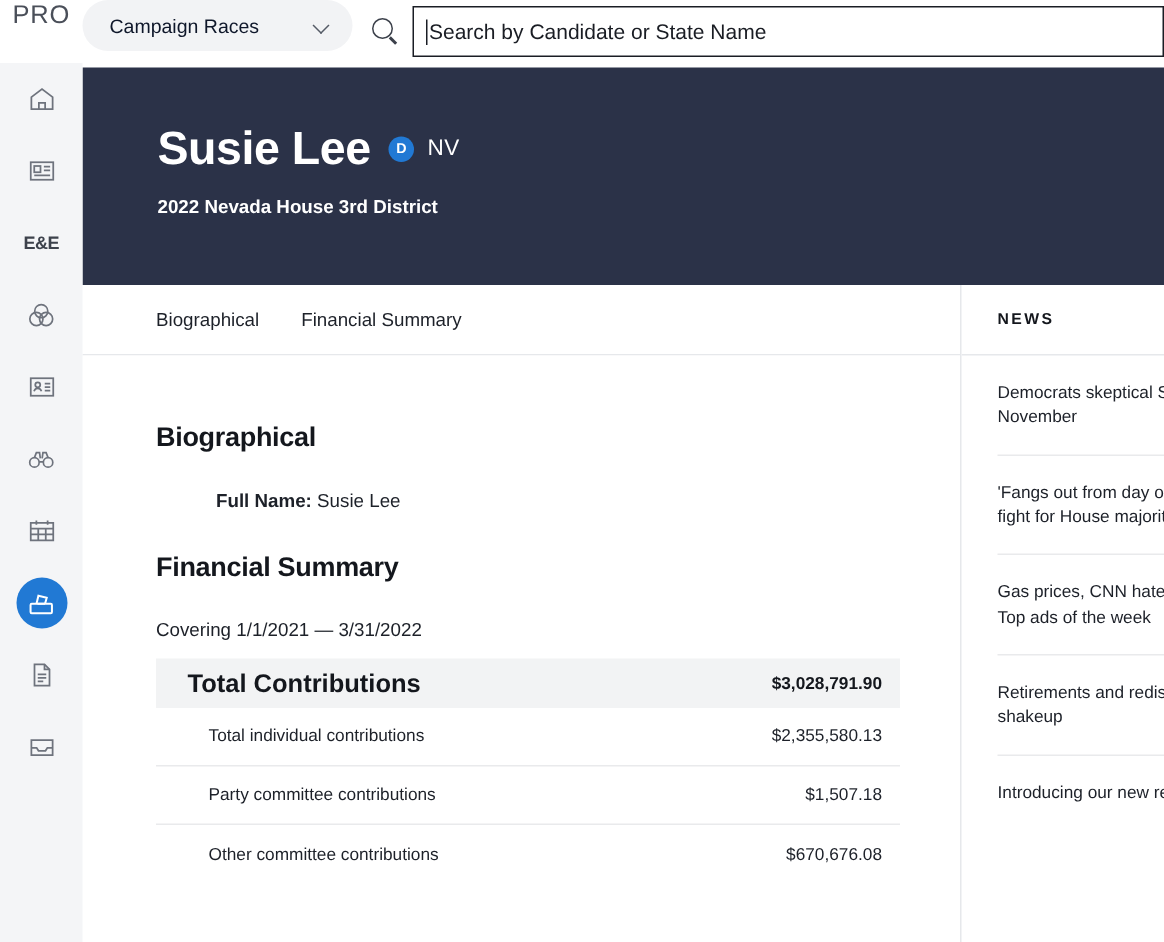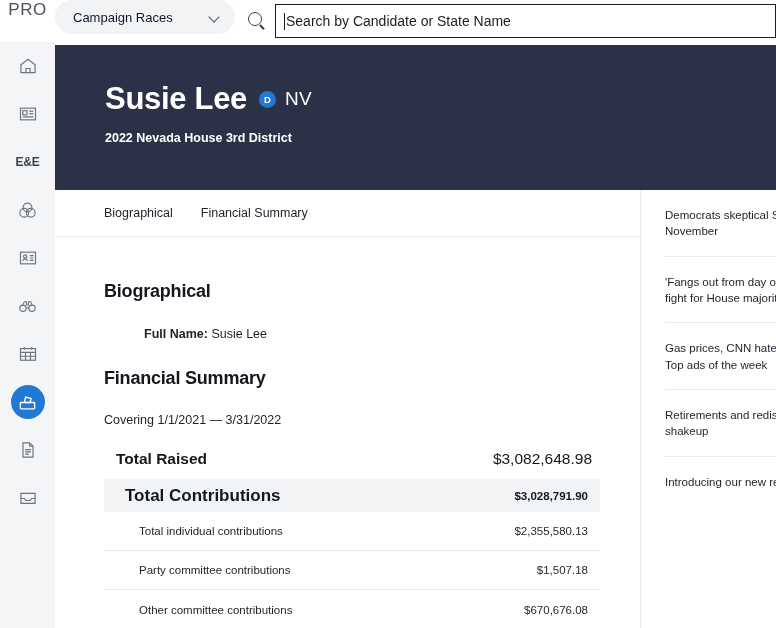--- a/index.html
+++ b/index.html
@@ -196,21 +196,21 @@
     font-size: 9.5px;
     font-weight: 700;
     display: flex;
     align-items: center;
     justify-content: center;
     margin-left: 12px;
     margin-top: 2px;
     flex: 0 0 17px;
   }
   .hero-state {
-    font-size: 19px;
+    font-size: 15px;
     color: #ffffff;
     margin-left: 9px;
     font-weight: 400;
     letter-spacing: 0.3px;
   }
   .hero-sub {
     margin-top: 17px;
     font-size: 12.5px;
     font-weight: 700;
     color: #ffffff;
@@ -506,24 +506,20 @@
       <b>Full Name:</b>
       <span>Susie Lee</span>
     </div>
 
     <div class="fin-title">Financial Summary</div>
 
     <div class="covering">Covering 1/1/2021 — 3/31/2022</div>
 
     <div class="fin-table">
 
-      <div class="row row-total">
-        <span class="k">Total Raised</span>
-        <span class="v">$3,082,648.98</span>
-      </div>
 
       <div class="row row-head">
         <span class="k">Total Contributions</span>
         <span class="v">$3,028,791.90</span>
       </div>
 
       <div class="row row-sub">
         <span class="k">Total individual contributions</span>
         <span class="v">$2,355,580.13</span>
       </div>
@@ -535,20 +531,21 @@
 
       <div class="row row-sub last">
         <span class="k">Other committee contributions</span>
         <span class="v">$670,676.08</span>
       </div>
 
     </div>
   </div>
 
   <div class="news">
+    <div class="news-head">NEWS</div>
     <div class="news-list">
 
       <div class="news-item">
         <span class="l1">Democrats skeptical SC</span>
         <span class="l2">November</span>
       </div>
 
       <div class="news-item">
         <span class="l1">'Fangs out from day one</span>
         <span class="l2">fight for House majority</span>

